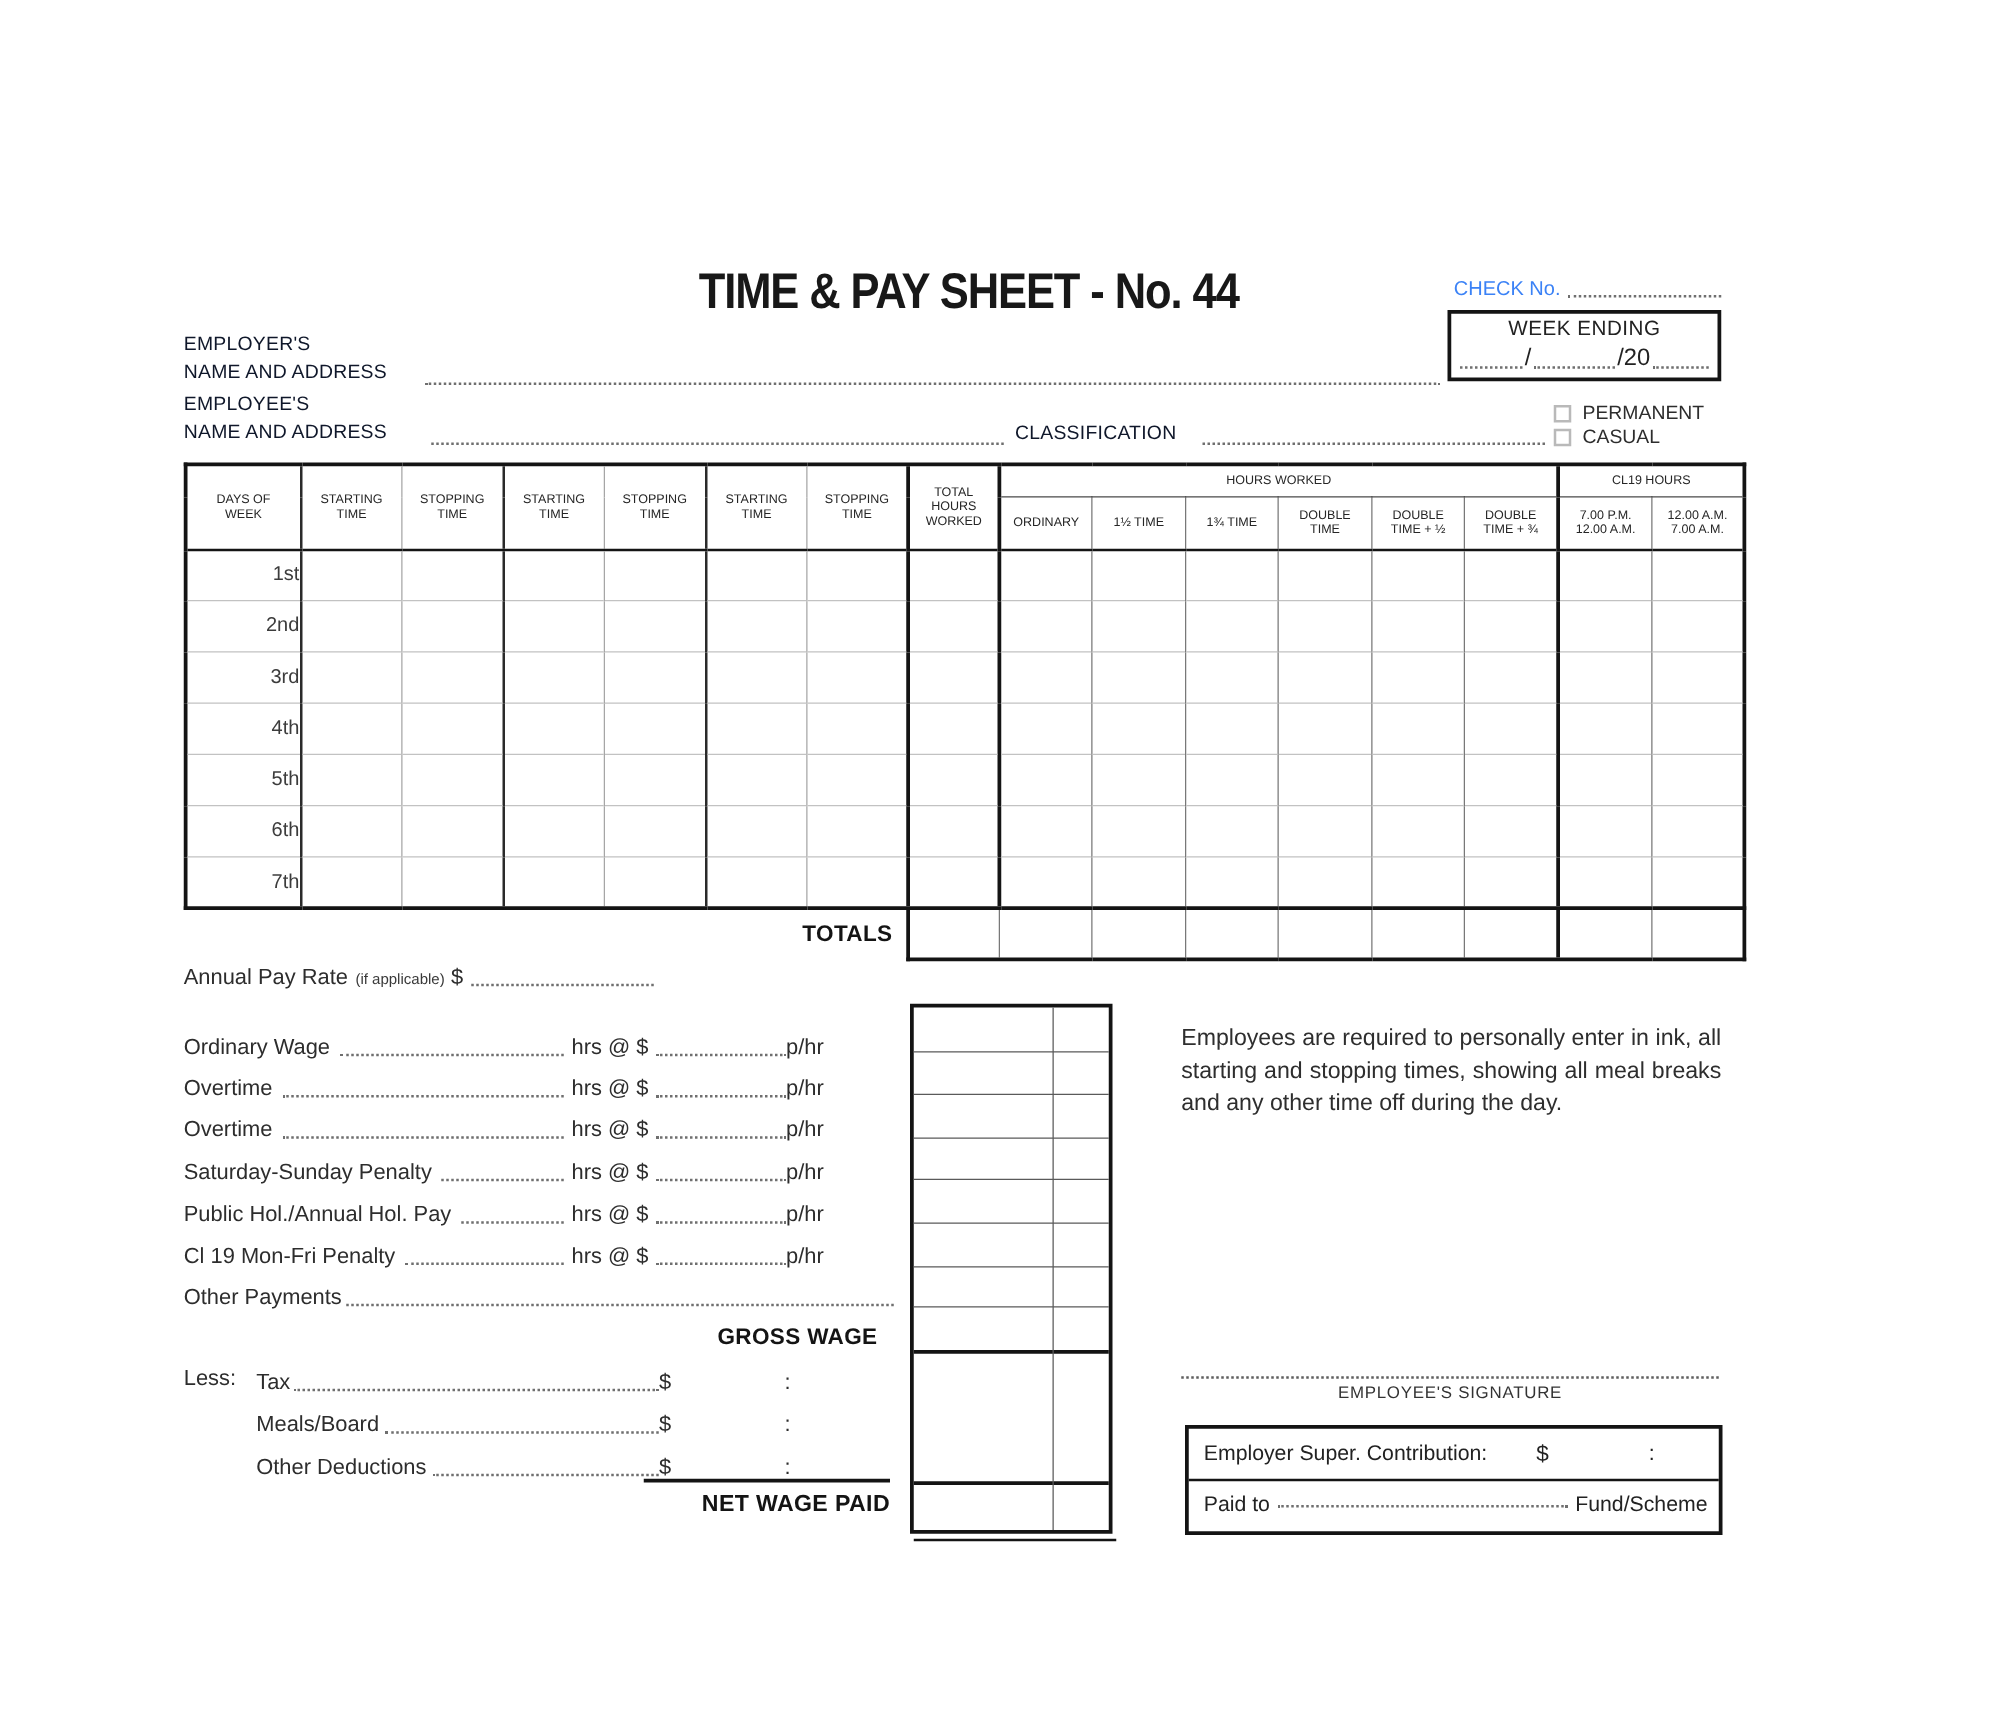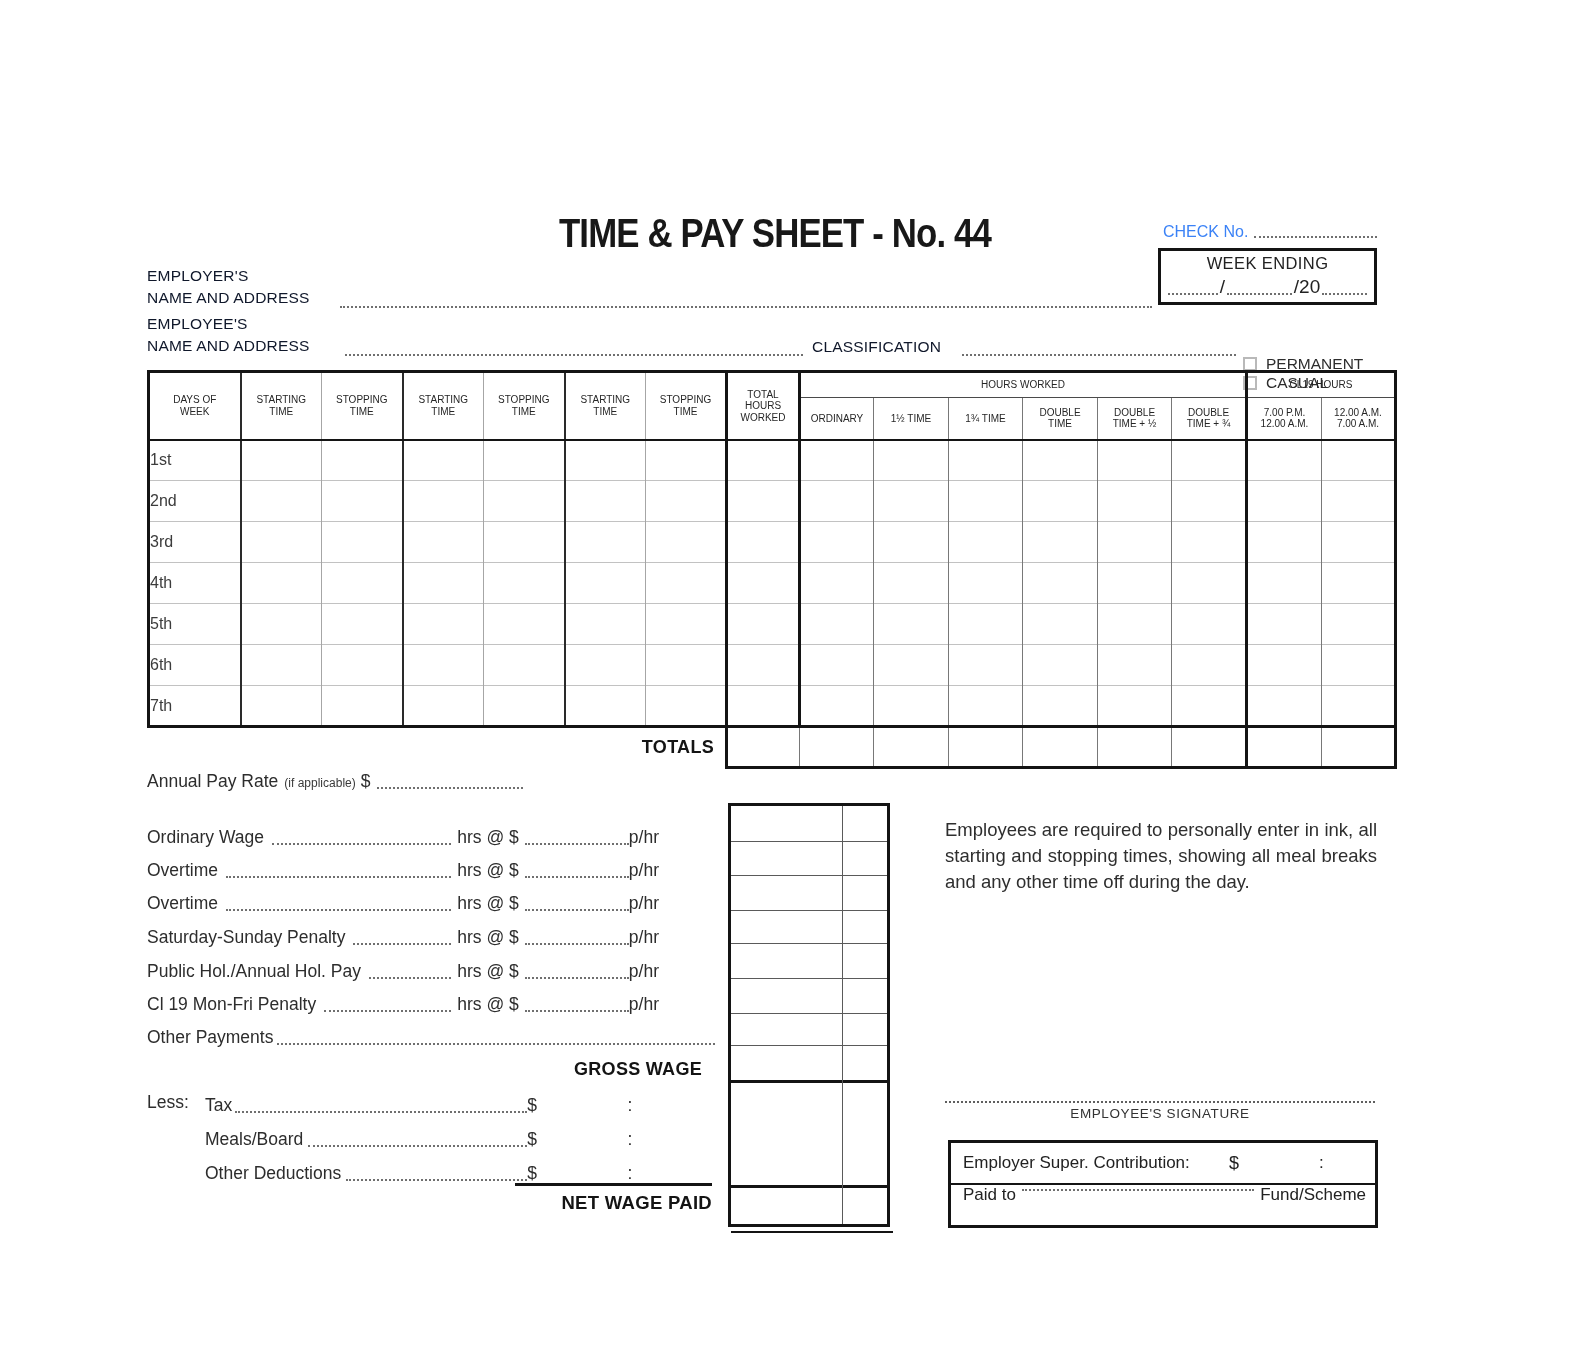--- a/index.html
+++ b/index.html
@@ -13,21 +13,21 @@
   .title{left:455px;top:211px;width:640px;text-align:center;font-size:40px;font-weight:bold;
          color:#181818;letter-spacing:-1px;transform:scaleX(.87);transform-origin:center;white-space:nowrap;}
   .ckrow{left:1163px;top:221px;width:214px;display:flex;align-items:flex-end;font-size:16px;color:#3b82f6;height:20px;}
   .ckrow .dot{margin:0 0 3px 6px;}
   .wbox{left:1158px;top:248px;width:213px;height:51px;border:3px solid #141414;}
   .wtitle{text-align:center;font-size:16.5px;letter-spacing:.4px;margin-top:3px;color:#222;}
   .wline{display:flex;align-items:flex-end;height:25px;padding:0 7px;font-size:18px;color:#222;}
   .wline .dot{margin-bottom:3px;}
   .wline .sl{margin:0 2px;font-size:19px;}
   .lbl{font-size:15.5px;color:#0f172a;letter-spacing:.2px;white-space:nowrap;}
-  .cbrow{display:flex;align-items:center;gap:9px;font-size:15.5px;color:#2d2d2d;margin-top:33px;}
+  .cbrow{display:flex;align-items:center;gap:9px;font-size:15.5px;color:#2d2d2d;}
   .cb{width:14px;height:14px;border:2px solid #b9b9b9;background:#fff;box-sizing:border-box;}
   
   table.ts{position:absolute;left:147px;top:370px;border-collapse:collapse;table-layout:fixed;}
   .ts th,.ts td{padding:0;box-sizing:border-box;}
   .ts th{font-size:10px;line-height:11.5px;font-weight:normal;color:#262626;
          white-space:pre-line;text-align:center;vertical-align:middle;}
   .h1{height:26px}.h2{height:42px}.r{height:41px}.trtot{height:41px}
   .h1 th{border-top:3px solid #141414;border-bottom:2px solid #141414;}
   .h1 th:nth-child(1){border-left:3px solid #141414;margin-left:43px;}
   .h1 th:nth-child(2){border-left:2px solid #2a2a2a;}
@@ -44,21 +44,21 @@
   .r td{border-top:1px solid #c2c2c2;}
   .r td:nth-child(1){border-left:3px solid #141414;}
   .r td:nth-child(2){border-left:2px solid #2a2a2a;}
   .r td:nth-child(3),.r td:nth-child(5),.r td:nth-child(7){border-left:1px solid #a6a6a6;}
   .r td:nth-child(4),.r td:nth-child(6){border-left:2px solid #2a2a2a;}
   .r td:nth-child(8),.r td:nth-child(9){border-left:3px solid #141414;}
   .r td:nth-child(10),.r td:nth-child(11),.r td:nth-child(12),.r td:nth-child(13),.r td:nth-child(14){border-left:1px solid #787878;}
   .r td:nth-child(15){border-left:3px solid #141414;}
   .r td:nth-child(16){border-left:1px solid #787878;border-right:3px solid #141414;}
   .r.last td{border-bottom:3px solid #141414;}
-  .day{font-size:16px;color:#3c3c3c;padding-left:9px;text-align:left;vertical-align:middle;}
+  .day{font-size:16px;color:#3c3c3c;padding-left:9px;text-align:right;vertical-align:middle;}
   .trtot td{border-bottom:3px solid #141414;}
   .trtot td:nth-child(2){border-left:3px solid #141414;}
   .trtot td:nth-child(n+3){border-left:1px solid #787878;}
   .trtot td:nth-child(9){border-left:3px solid #141414;}
   .trtot td:nth-child(10){border-right:3px solid #141414;}
   td.sp{border:none!important;text-align:right;font-weight:bold;font-size:18px;color:#141414;
         padding-right:11px;vertical-align:middle;letter-spacing:.3px;}
   
   .row{position:absolute;left:147px;display:flex;align-items:flex-end;height:24px;}
   .t175{font-size:17.5px;color:#2d2d2d;white-space:nowrap;}
@@ -79,21 +79,21 @@
   .xline{left:731px;top:1231px;width:162px;height:2px;background:#141414;}
   
   .para{left:945px;width:432px;font-size:18.5px;line-height:26px;color:#2e2e2e;text-align:justify;}
   .sigline{left:945px;top:1084px;width:430px;height:17px;border-bottom:2px dotted #5f5f5f;}
   .siglbl{left:945px;top:1106px;width:430px;text-align:center;font-size:13.5px;color:#333;letter-spacing:.6px;}
   .sbox{left:948px;top:1140px;width:424px;height:82px;border:3px solid #141414;}
   .srow1{position:relative;height:40px;display:flex;align-items:center;padding:0 12px;font-size:17px;color:#222;}
   .sdollar{position:absolute;left:278px;font-size:18px;}
   .scolon{position:absolute;left:368px;font-size:17px;}
   .sdiv{height:2px;background:#141414;}
-  .srow2{height:38px;display:flex;align-items:flex-start;padding:0 9px 7px 12px;font-size:17px;color:#222;}
+  .srow2{height:38px;display:flex;align-items:center;padding:0 9px 7px 12px;font-size:17px;color:#222;}
   .srow2 .dot{margin:0 6px 3px 6px;}
 </style>
 </head>
 <body>
 
 <div class="sheet">
 
   <div class="abs title">TIME &amp; PAY SHEET - No. 44</div>
 
   <div class="abs ckrow">

